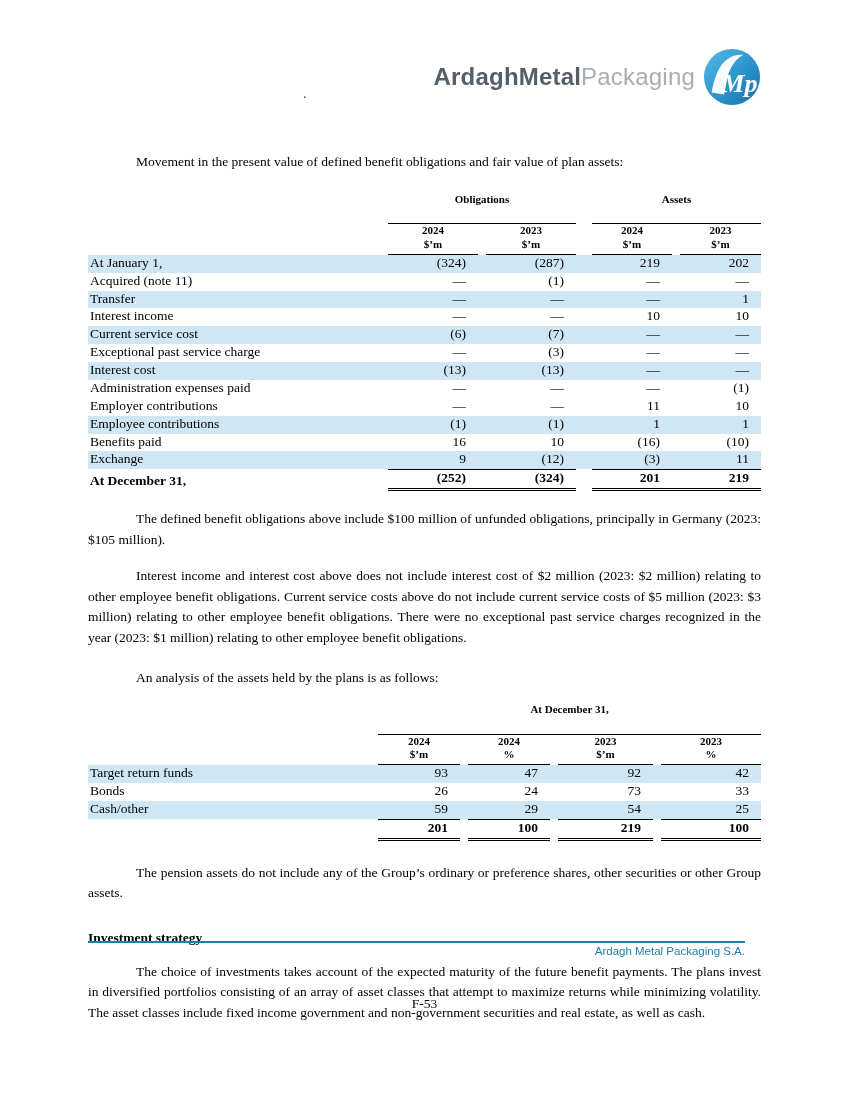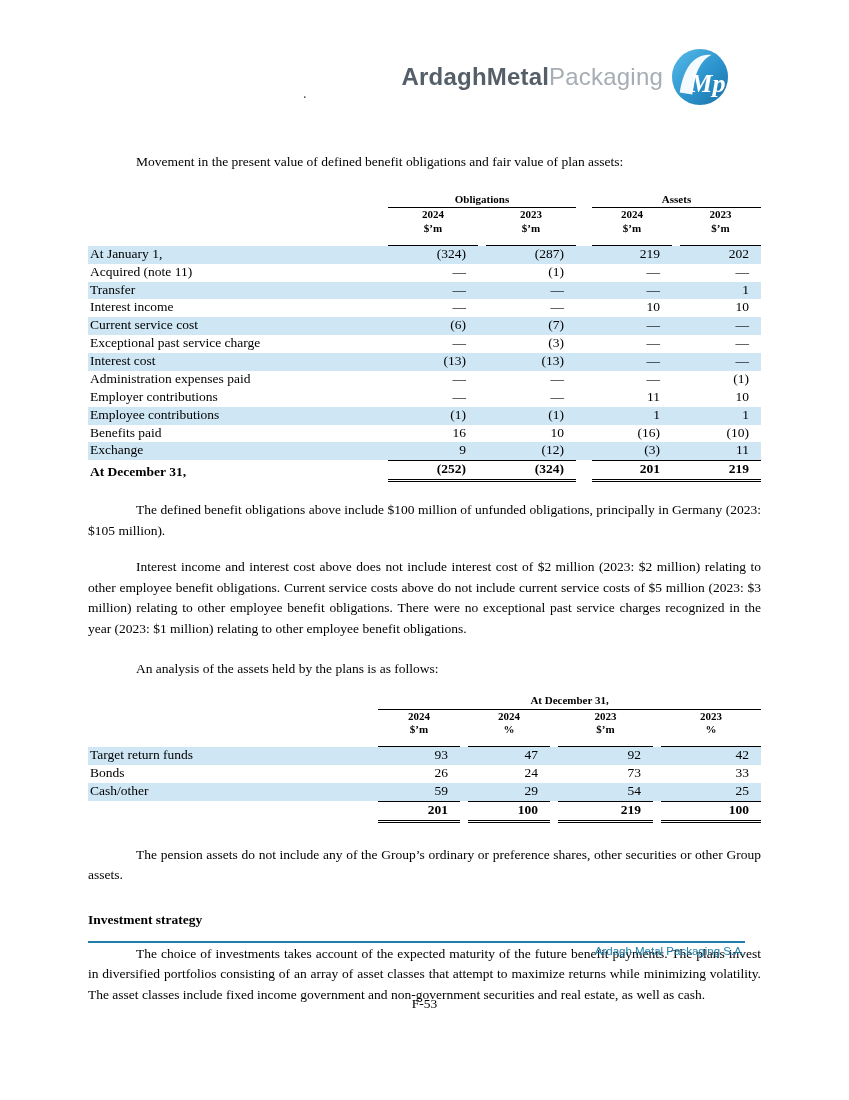--- a/index.html
+++ b/index.html
@@ -8,21 +8,21 @@
     background: #ffffff;
     position: relative;
     overflow: hidden;
     font-family: "Liberation Serif", serif;
     color: #000;
   }
 
   
   .logo-row {
     display: flex; justify-content: flex-end; align-items: center;
-    margin: 48px 120px 0 88px; gap: 8px;
+    margin: 48px 88px 0 88px; gap: 8px;
   }
   .logo-text { font-family: "Liberation Sans", sans-serif; font-size: 24px; letter-spacing: 0.2px; white-space: nowrap; }
   .logo-ardagh  { color: #555f69; font-weight: 700; }
   .logo-metal   { color: #555f69; font-weight: 700; }
   .logo-packaging { color: #a6adb4; font-weight: 400; }
   .logo-mark { width: 58px; height: 58px; flex: 0 0 auto; }
   .stray-mark { position: absolute; left: 303px; top: 86px; font-size: 14px; color: #444; }
 
   
   .content { padding: 0 88px; }
@@ -38,25 +38,25 @@
   table.fin-table {
     width: 100%; border-collapse: separate; border-spacing: 0;
     table-layout: fixed; font-size: 13.5px; margin-top: 20px;
   }
   .fin-table td, .fin-table th { padding: 0 0 1px 0; vertical-align: bottom; line-height: 1.25; }
   .fin-table .lbl { text-align: left; padding-left: 2px; }
   .fin-table .num { text-align: right; padding-right: 12px; }
   tr.blue td { background: #cfe6f5; }
   th.group-head {
     font-size: 11px; font-weight: 700; text-align: center;
-    border-bottom: 1px solid #000; padding-bottom: 1px;
+    border-bottom: 1px solid #000; padding-bottom: 17px;
   }
   th.col-head {
     font-size: 11px; font-weight: 700; text-align: center;
-    border-bottom: 1px solid #000; line-height: 1.25; padding-bottom: 9px;
+    border-bottom: 1px solid #000; line-height: 1.25; padding-bottom: 2px;
   }
   tr.total td { font-weight: 700; }
   tr.total td.num, tr.total td.sp-in {
     border-top: 1px solid #000;
     border-bottom: 3px double #000;
   }
   #assets-table { margin-top: 14px; }
 
   
   .page-footer { position: absolute; left: 88px; right: 104px; top: 941px; }

